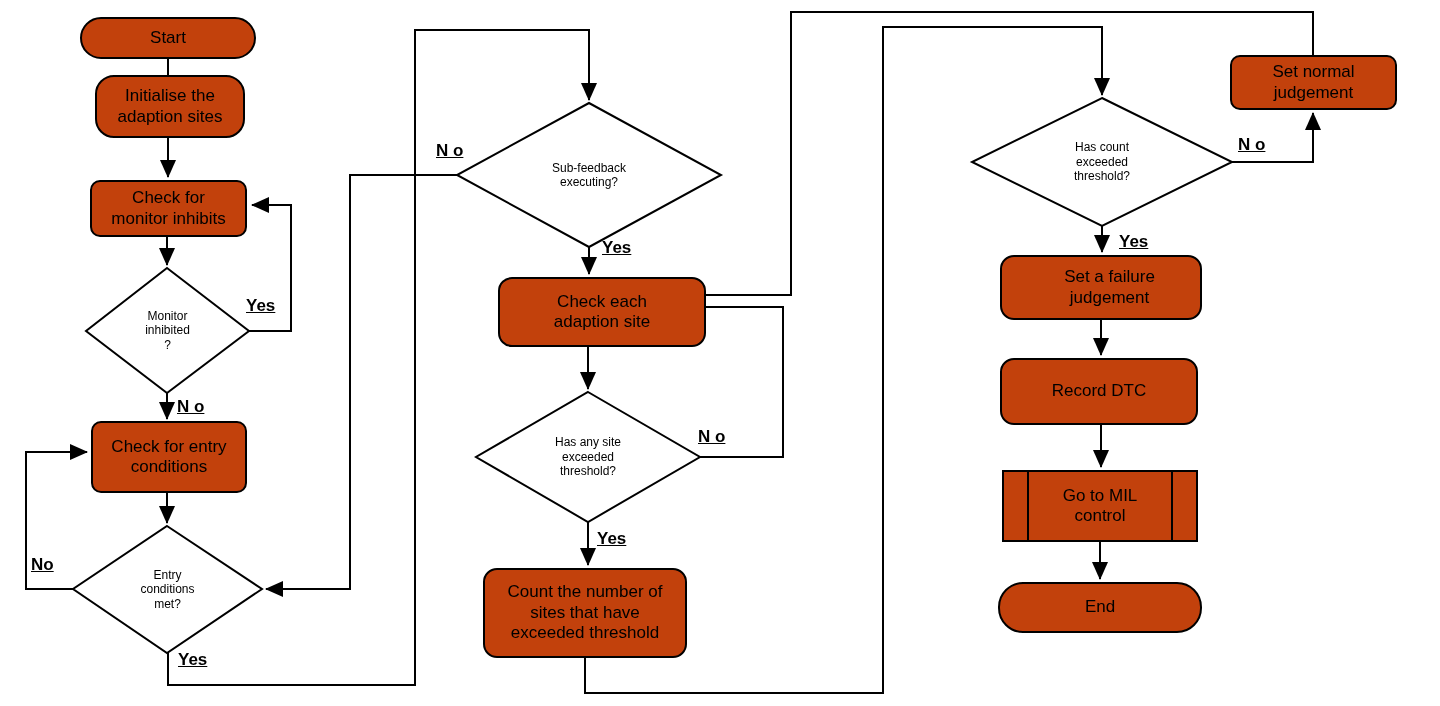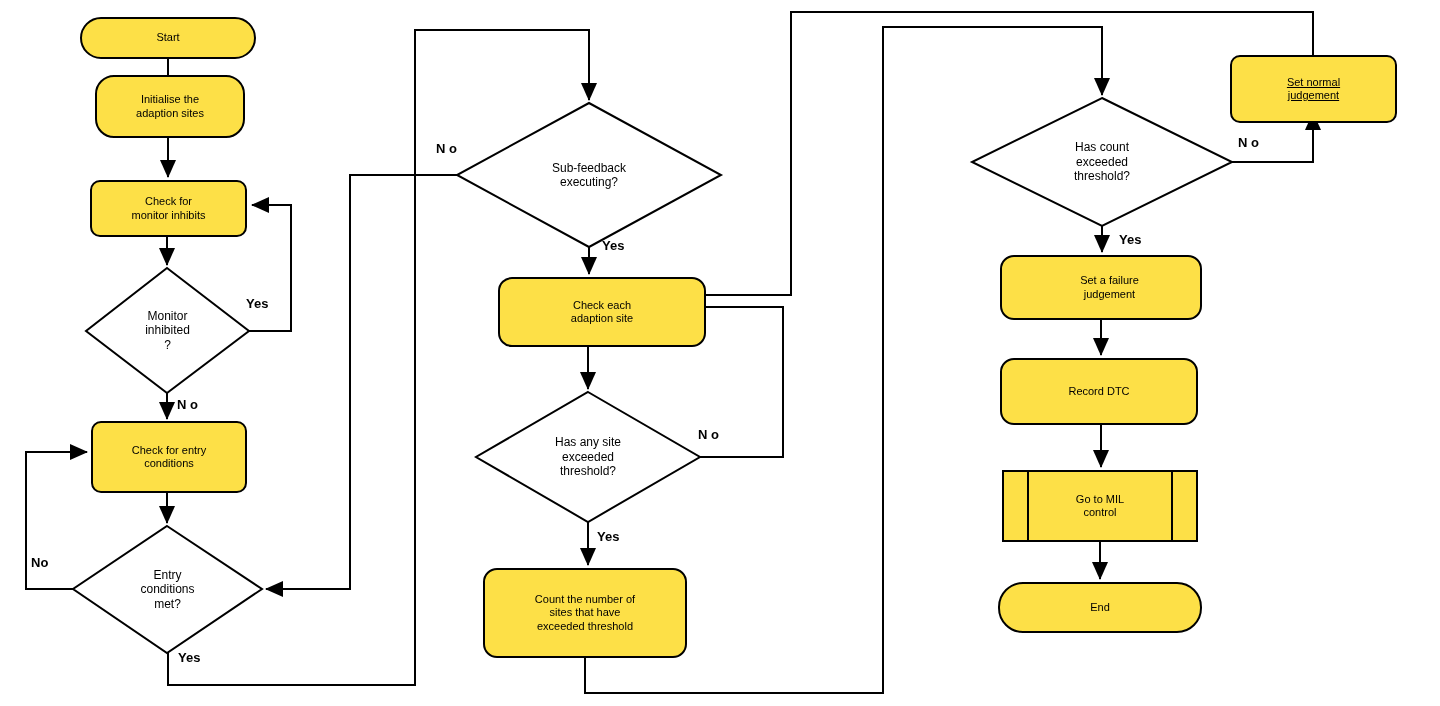--- a/index.html
+++ b/index.html
@@ -4,34 +4,35 @@
 <style>
   html,body { margin:0; padding:0; background:#ffffff; }
   .stage {
     position:relative; width:1440px; height:706px; background:#ffffff;
     font-family:"Liberation Sans", sans-serif; color:#000;
     overflow:hidden;
   }
   .stage svg { position:absolute; left:0; top:0; }
   .node {
     position:absolute; box-sizing:border-box;
-    background:#fde047; border:2px solid #000000;
+    background:#c2410c; border:2px solid #000000;
     display:flex; align-items:center; justify-content:center;
     text-align:center; white-space:pre-line;
-    font-size:11px; line-height:1.2;
+    font-size:17px; line-height:1.2;
   }
   .dtext {
     position:absolute; box-sizing:border-box;
     display:flex; align-items:center; justify-content:center;
     text-align:center; white-space:pre-line;
     font-size:12px; line-height:1.2;
   }
   .elabel {
-    position:absolute; font-weight:bold; font-size:13px; line-height:1;
+    position:absolute; font-weight:bold; font-size:17px; line-height:1;
     white-space:pre;
+    text-decoration:underline;
   }
   .mil-bar { position:absolute; top:0; bottom:0; width:2px; background:#000; }
   .mil-text { white-space:pre-line; text-align:center; }
   polyline { fill:none; stroke:#000; stroke-width:2; }
   polygon.decision { fill:#ffffff; stroke:#000; stroke-width:2; }
 </style>
 </head>
 <body>
 
 <div class="stage">
@@ -82,21 +83,21 @@
   <div class="node" style="left:91px;top:421px;width:156px;height:72px;border-radius:10px;">Check for entry
 conditions</div>
 
   <div class="node" style="left:498px;top:277px;width:208px;height:70px;border-radius:14px;">Check each
 adaption site</div>
 
   <div class="node" style="left:483px;top:568px;width:204px;height:90px;border-radius:14px;">Count the number of
 sites that have
 exceeded threshold</div>
 
-  <div class="node" style="left:1230px;top:55px;width:167px;height:68px;border-radius:10px;text-decoration:underline;">Set normal
+  <div class="node" style="left:1230px;top:55px;width:167px;height:55px;border-radius:10px;">Set normal
 judgement</div>
 
   <div class="node" style="left:1000px;top:255px;width:202px;height:65px;border-radius:14px;padding-left:17px;">Set a failure
 judgement</div>
 
   <div class="node" style="left:1000px;top:358px;width:198px;height:67px;border-radius:14px;">Record DTC</div>
 
   <div class="node" style="left:1002px;top:470px;width:196px;height:72px;">
     <div class="mil-bar" style="left:23px;"></div>
     <div class="mil-bar" style="right:23px;"></div>

